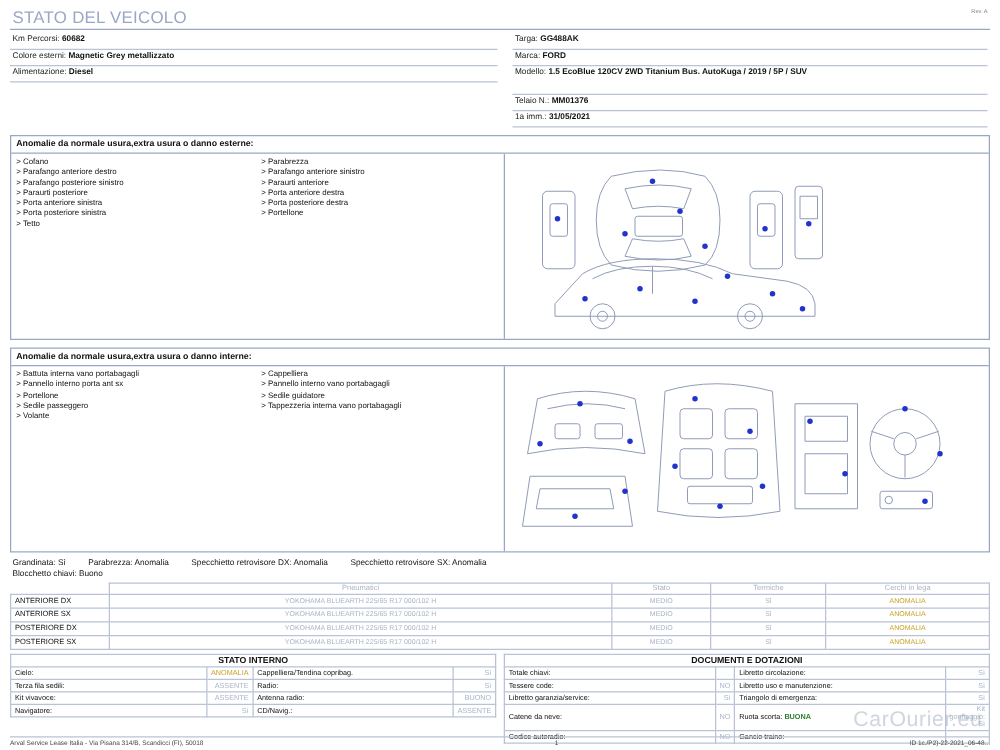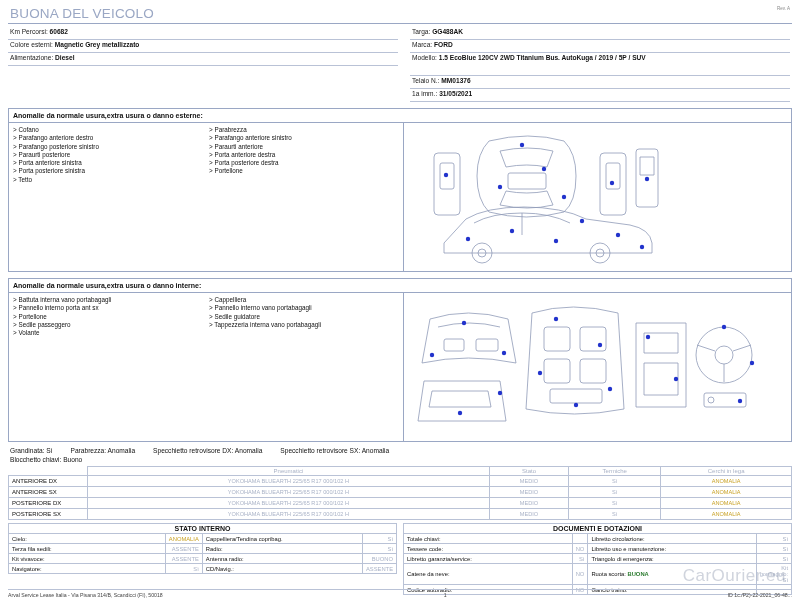--- a/index.html
+++ b/index.html
@@ -196,21 +196,21 @@
     pointer-events: none;
   }
   svg { display: block; }
 </style>
 </head>
 <body>
 
 <div class="page">
 
   <div class="rev">Rev. A</div>
-  <div class="doc-title">BUONA DEL VEICOLO</div>
+  <div class="doc-title">STATO DEL VEICOLO</div>
   <div class="hr-title"></div>
 
   <div class="top-wrap">
     <div class="info-col">
       <div class="info-row">
         <span class="lbl">Km Percorsi:</span>
         <span class="val">60682</span>
       </div>
       <div class="info-row">
         <span class="lbl">Colore esterni:</span>

